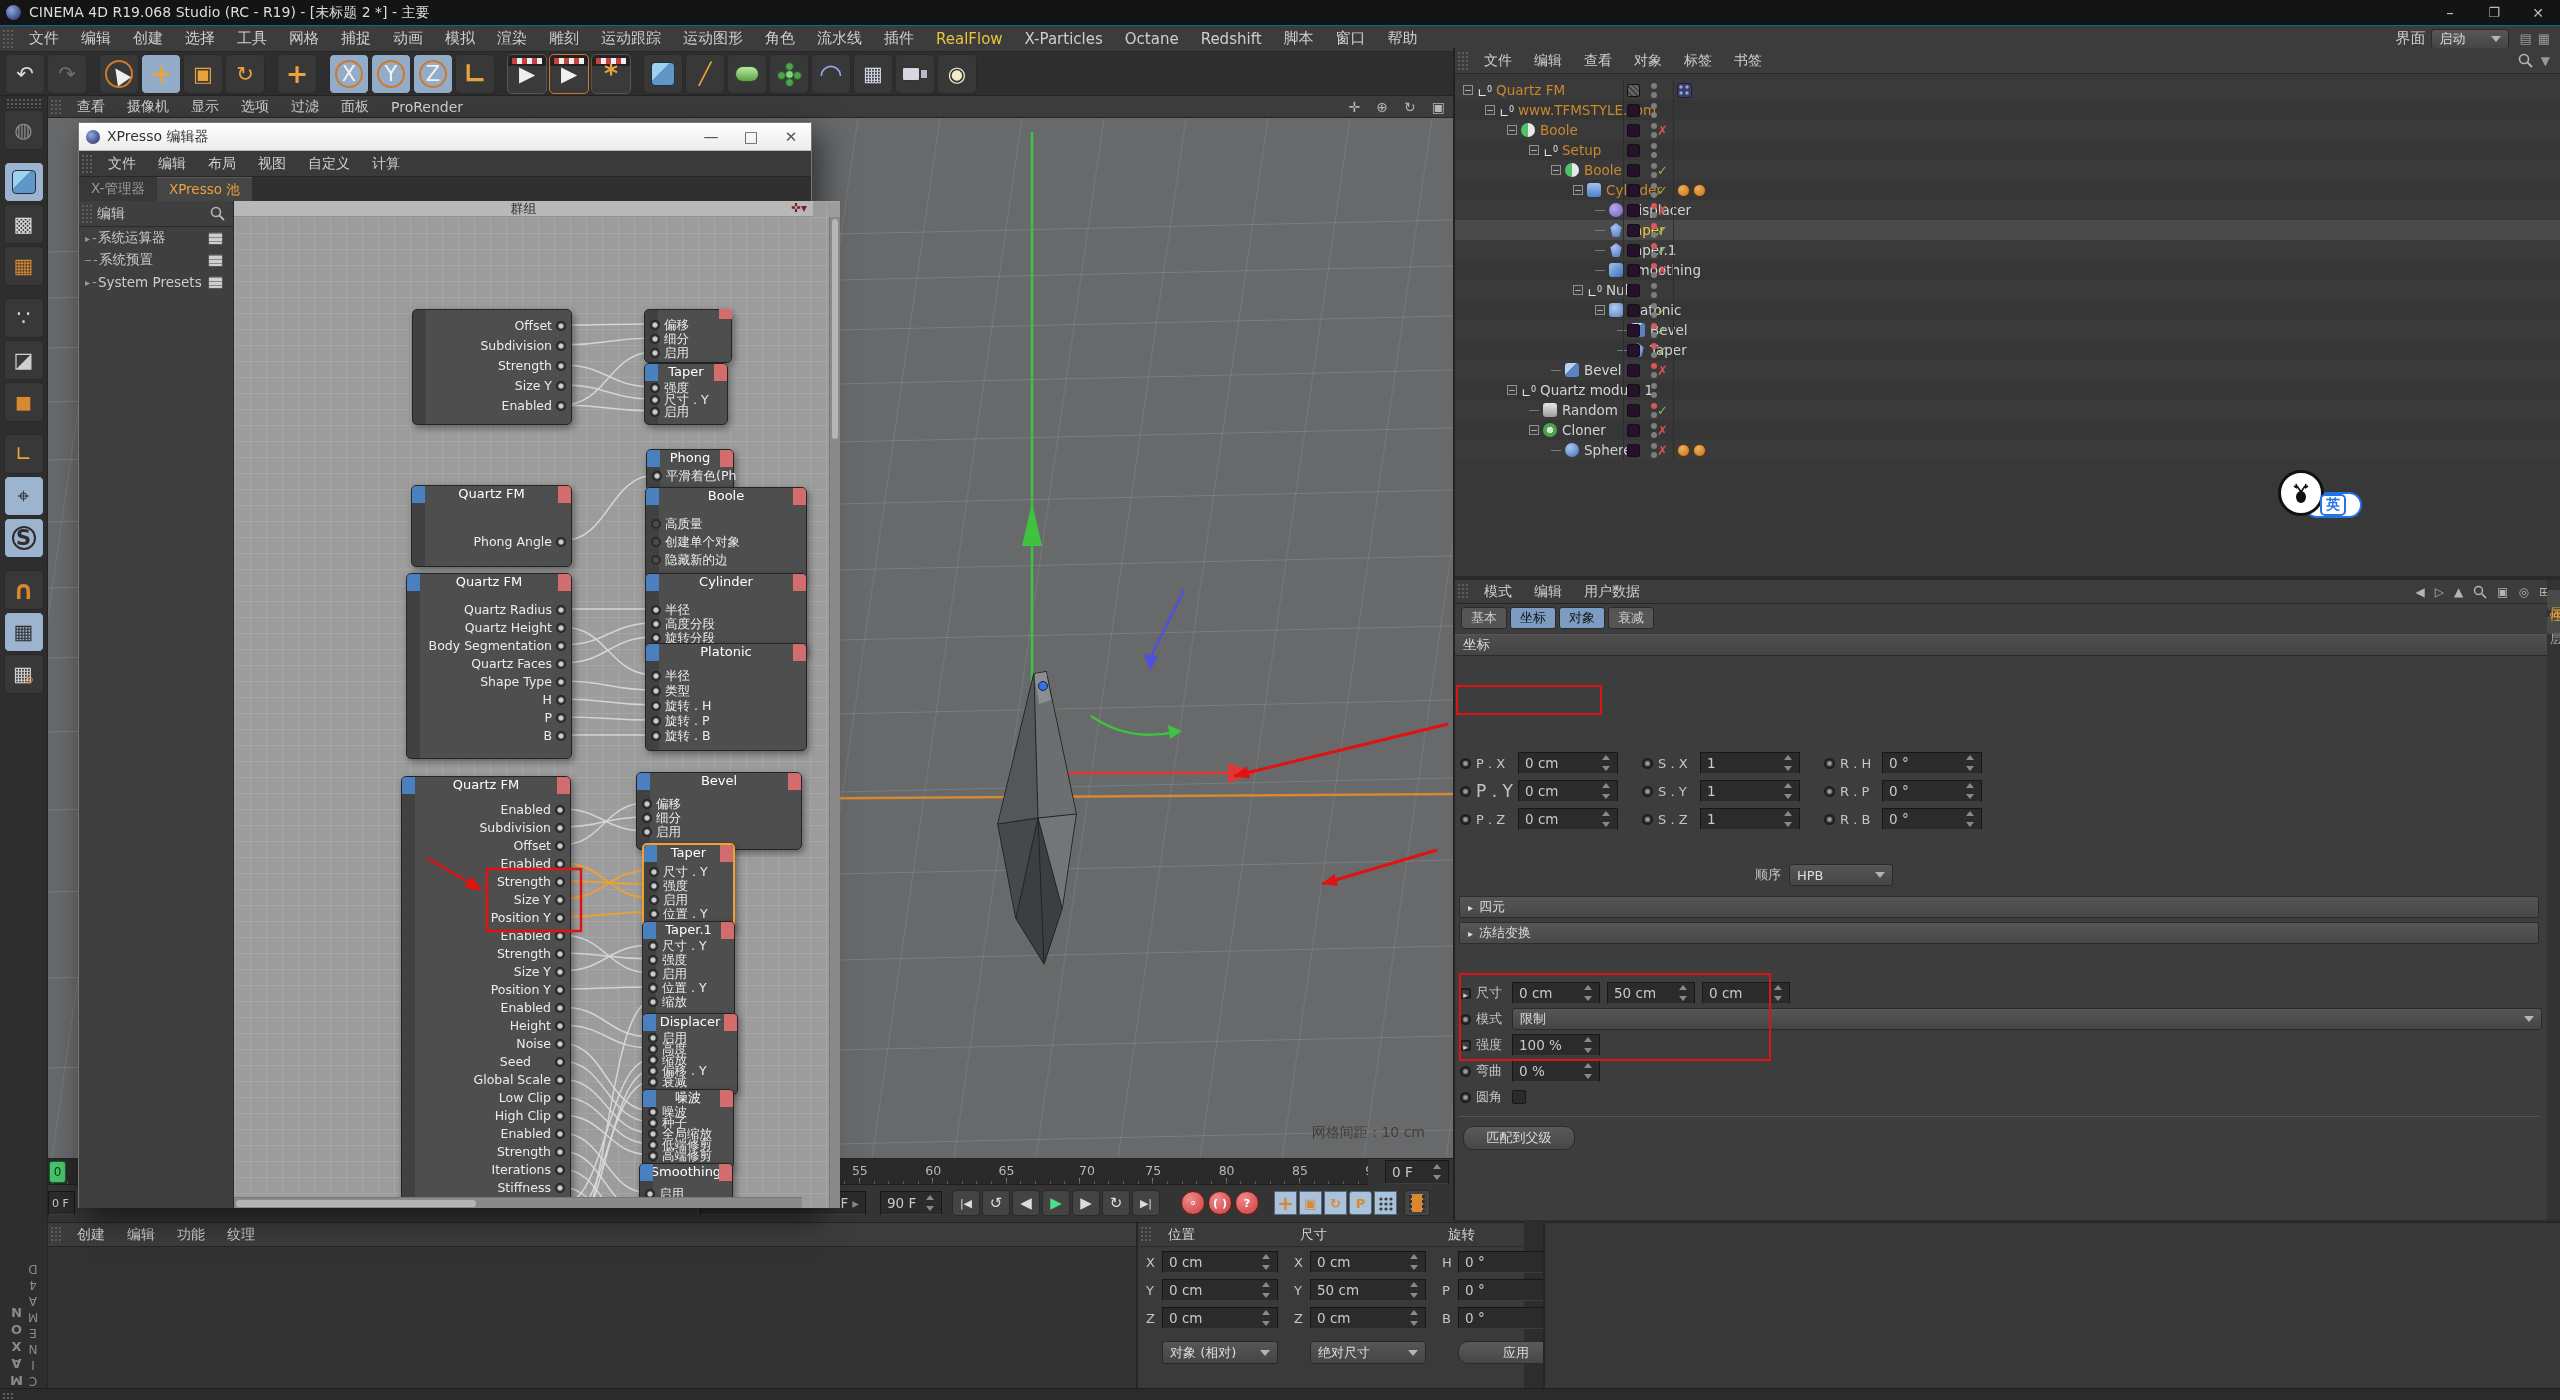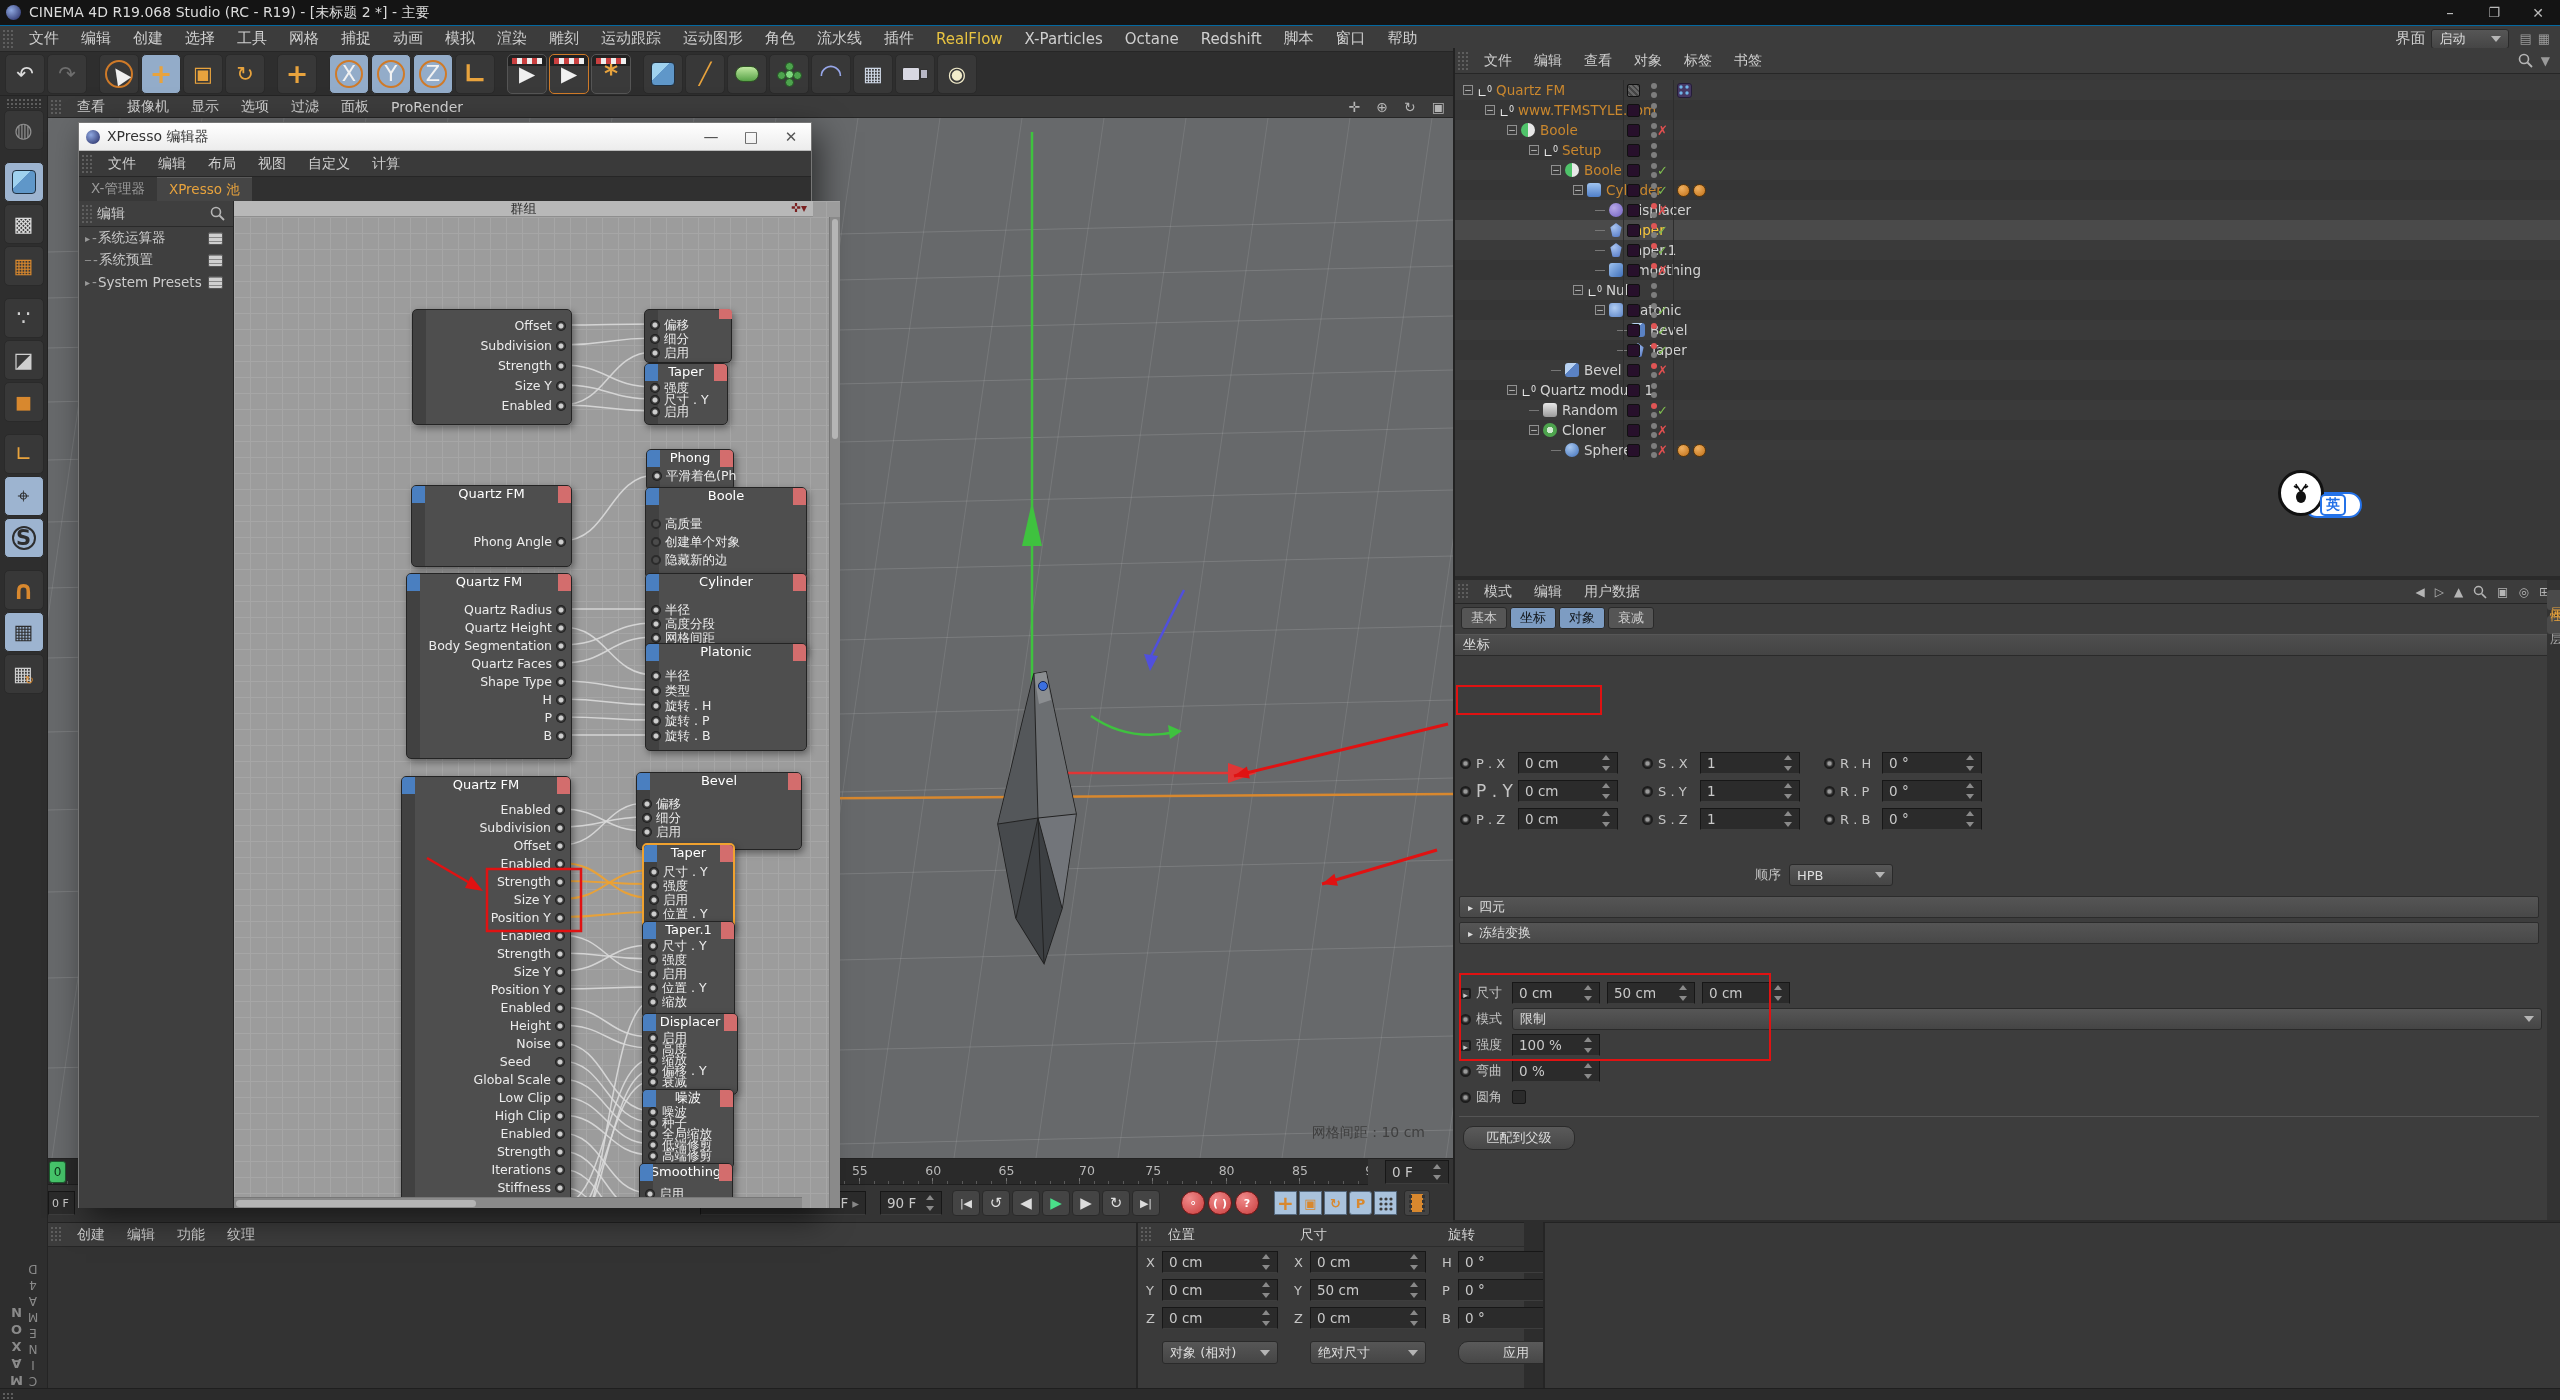--- a/index.html
+++ b/index.html
@@ -1348,21 +1348,21 @@
             <div class="prt" style="top: 30px; left: 5px;">
               <span class="pc"></span>
               <span style="color: rgb(236, 236, 236);">半径</span>
             </div>
             <div class="prt" style="top: 44px; left: 5px;">
               <span class="pc"></span>
               <span style="color: rgb(236, 236, 236);">高度分段</span>
             </div>
             <div class="prt" style="top: 58px; left: 5px;">
               <span class="pc"></span>
-              <span style="color: rgb(236, 236, 236);">网格间距</span>
+              <span style="color: rgb(236, 236, 236);">旋转分段</span>
             </div>
           </div>
           <div class="nd" style="left: 566px; top: 520px; width: 162px; height: 108px; pointer-events: auto;">
             <div class="ndh">Platonic<span class="cnl"></span><span class="cnr"></span></div>
             <div class="prt" style="top: 26px; left: 5px;">
               <span class="pc"></span>
               <span style="color: rgb(236, 236, 236);">半径</span>
             </div>
             <div class="prt" style="top: 41px; left: 5px;">
               <span class="pc"></span>

